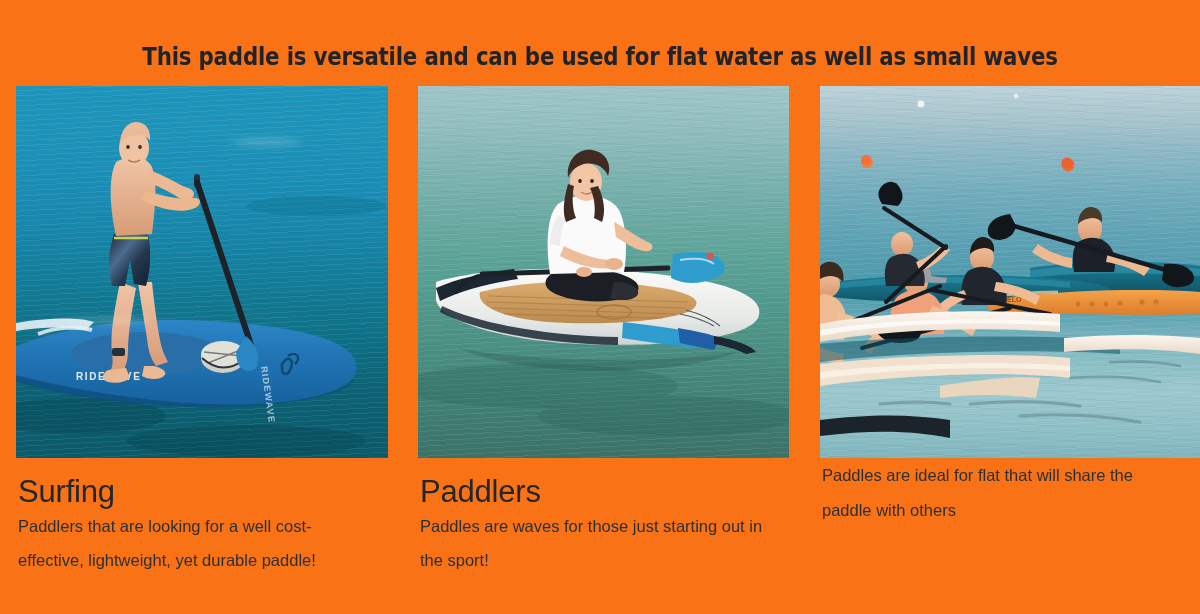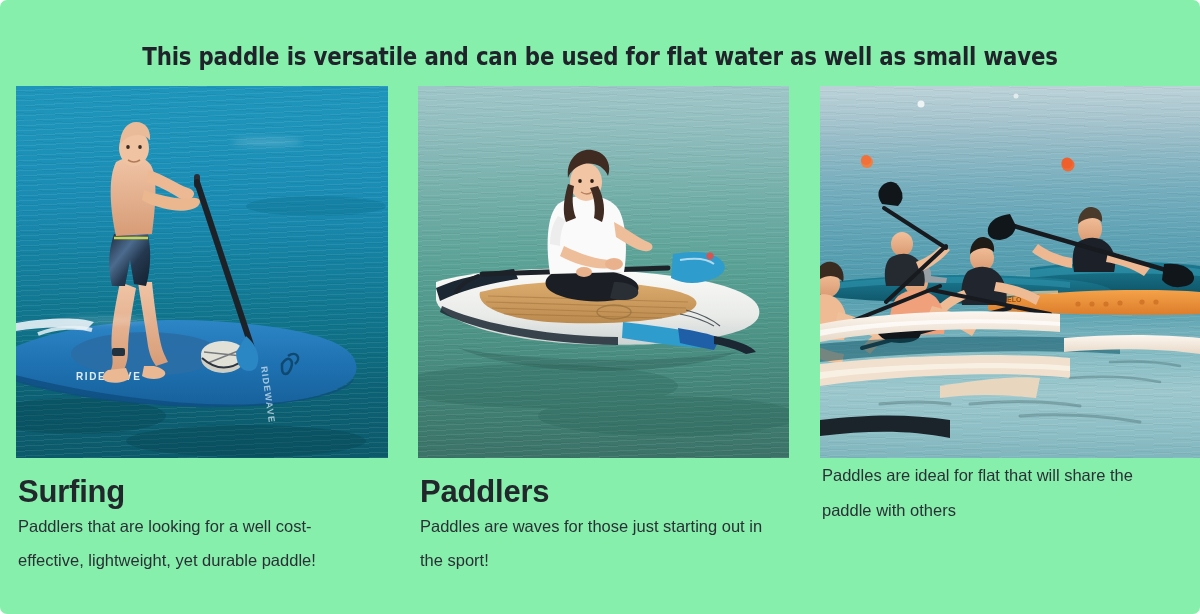--- a/index.html
+++ b/index.html
@@ -6,22 +6,21 @@
   html, body {
     margin: 0; padding: 0;
     width: 1200px; height: 614px;
     background: #ffffff;
     font-family: "Liberation Sans", sans-serif;
     overflow: hidden;
   }
   .page {
     position: relative;
     width: 1200px; height: 614px;
-    background: #86efac;
-    border-radius: 7px;
+    background: #f97316;
   }
 
   
   .headline {
     position: absolute;
     left: 0; top: 24px;
     width: 1200px;
     text-align: center;
     font-size: 25.5px;
     font-weight: bold;
@@ -52,21 +51,21 @@
     position: relative;
     width: 100%;
     height: 372px;
     overflow: hidden;
   }
   .col-3 .photo { width: 380px; }
 
   .card-title {
     margin: 18px 0 0 2px;
     font-size: 31px;
-    font-weight: 700;
+    font-weight: 400;
     color: #22272c;
     line-height: 1.05;
     letter-spacing: -0.2px;
     font-family: "Liberation Sans", sans-serif;
   }
   .card-body {
     margin: 0 0 0 2px;
     font-size: 16.5px;
     line-height: 2.1;
     color: #2b3035;

